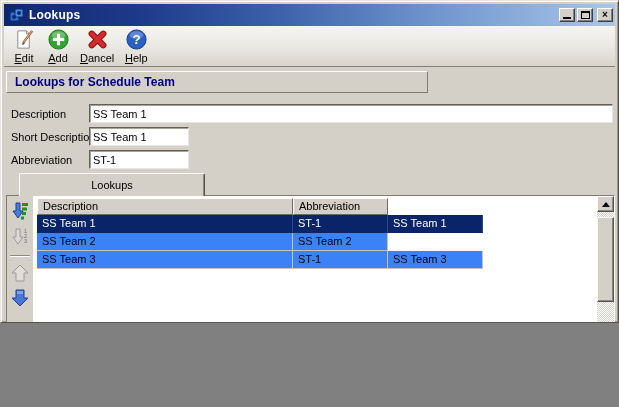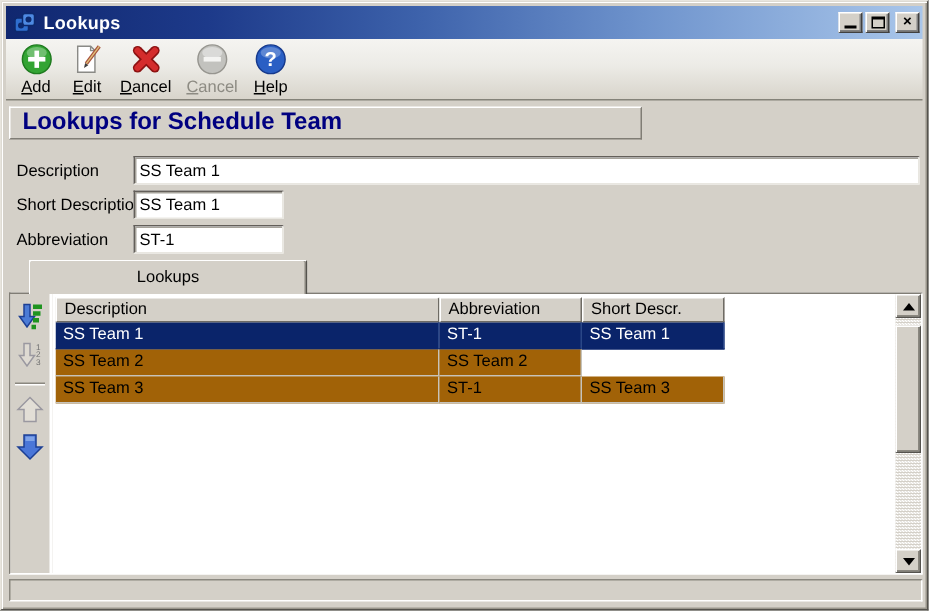--- a/index.html
+++ b/index.html
@@ -1,20 +1,20 @@
 <!DOCTYPE html>
 <html><head>
 <meta charset="utf-8">
 <style>
   * { box-sizing: border-box; margin: 0; padding: 0; }
   html,body { background:#808080; }
   body { font-family:"Liberation Sans", sans-serif; font-size:11px; color:#000; }
 
   .window {
-    position:relative; width:619px; height:407px; background:#d4d0c8;
+    position:relative; width:619px; height:323px; background:#d4d0c8;
     border:1px solid; border-color:#e8e5de #55534e #55534e #e8e5de;
     box-shadow: inset 1px 1px 0 #ffffff, inset -1px -1px 0 #9a968c;
     overflow:hidden;
   }
 
   
   .titlebar {
     position:absolute; left:3px; top:3px; right:3px; height:22px;
     background:linear-gradient(90deg,#10276f 0%,#1d3a8a 22%,#3d62ab 45%,#6f94cd 70%,#a9c6ea 100%);
     display:flex; align-items:center; padding:0 2px 0 4px;
@@ -49,21 +49,21 @@
   .tb-item .tb-label { margin-top:1px; white-space:nowrap; }
   .tb-item .key { text-decoration:underline; }
   .tb-item.disabled .tb-label { color:#8d8b83; }
 
   
   .band {
     position:absolute; left:5px; top:70px; width:422px; height:22px;
     background:#d4d0c8;
     border:1px solid; border-color:#fff #807d75 #807d75 #fff;
     display:flex; align-items:center; padding-left:8px;
-    color:#000080; font-weight:bold; font-size:16px;
+    color:#000080; font-weight:bold; font-size:12px;
   }
 
   .fld-label { position:absolute; left:10px; width:80px; height:14px; }
   .fld-input {
     position:absolute; left:88px; height:19px; background:#fff;
     border:1px solid; border-color:#635f5a #e9e7e1 #e9e7e1 #635f5a;
     box-shadow: inset 1px 1px 0 #a6a39b;
     font-family:inherit; font-size:11px; padding:0 3px; color:#000;
   }
 
@@ -95,21 +95,21 @@
   .grid-head { display:flex; margin-top:2px; }
   .hcell {
     height:17px; background:#d4d0c8; flex:0 0 auto;
     border:1px solid; border-color:#fff #6e6b64 #6e6b64 #fff;
     padding:1px 0 0 5px; font-size:11px; overflow:hidden; white-space:nowrap;
   }
   .grid-row { display:flex; height:18px; }
   .cell {
     flex:0 0 auto; height:18px; padding:2px 0 0 5px;
     border-right:1px solid #c6c3bb; border-bottom:1px solid #c6c3bb;
-    overflow:hidden; white-space:nowrap; background:#a16207;
+    overflow:hidden; white-space:nowrap; background:#3b82f6;
   }
   .c0 { width:256px; } .c1 { width:95px; } .c2 { width:95px; }
   .grid-row.selected .cell { background:#0a246a; color:#fff; border-right-color:#2a4787; border-bottom-color:#0a246a; }
 
   
   .vscroll { position:absolute; top:0; right:0; bottom:0; width:17px;
     background:repeating-conic-gradient(#ffffff 0% 25%, #d4d0c8 0% 50%) 0 0/2px 2px; }
   .sb-btn {
     position:absolute; left:0; width:17px; height:16px; background:#d4d0c8;
     border:1px solid; border-color:#fff #55534e #55534e #fff;
@@ -157,68 +157,58 @@
           <span>×</span>
         </span>
     </span>
   </div>
 
   <div class="toolbar">
 
     <button class="tb-item">
       <span class="tb-icon">
         <svg width="23" height="23" viewBox="0 0 24 24">
-          <circle cx="12" cy="12" r="10" fill="#33a433" stroke="#1e7a1e"></circle>
-          <ellipse cx="12" cy="7.5" rx="7" ry="4" fill="#ffffff" opacity="0.3"></ellipse>
-          <rect x="10.4" y="6" width="3.2" height="12" fill="#fff"></rect>
-          <rect x="6" y="10.4" width="12" height="3.2" fill="#fff"></rect>
-        </svg>
-      </span>
-      <span class="tb-label"><span class="key">A</span><span>dd</span></span>
-    </button>
-
-    <button class="tb-item">
-      <span class="tb-icon">
-        <svg width="23" height="23" viewBox="0 0 24 24">
           <polygon points="5,3 14,3 17,6 17,21 5,21" fill="#fff" stroke="#8a8a86"></polygon>
           <polyline points="14,3 14,6 17,6" fill="none" stroke="#8a8a86"></polyline>
           <line x1="20" y1="3" x2="11" y2="15" stroke="#a8523c" stroke-width="2.6"></line>
           <line x1="20" y1="3" x2="11" y2="15" stroke="#e0c27a" stroke-width="1"></line>
           <polygon points="10.2,14.6 12.4,16.2 9.4,18" fill="#3c3c3c"></polygon>
         </svg>
       </span>
       <span class="tb-label"><span class="key">E</span><span>dit</span></span>
+    </button>
+
+    <button class="tb-item">
+      <span class="tb-icon">
+        <svg width="23" height="23" viewBox="0 0 24 24">
+          <circle cx="12" cy="12" r="10" fill="#33a433" stroke="#1e7a1e"></circle>
+          <ellipse cx="12" cy="7.5" rx="7" ry="4" fill="#ffffff" opacity="0.3"></ellipse>
+          <rect x="10.4" y="6" width="3.2" height="12" fill="#fff"></rect>
+          <rect x="6" y="10.4" width="12" height="3.2" fill="#fff"></rect>
+        </svg>
+      </span>
+      <span class="tb-label"><span class="key">A</span><span>dd</span></span>
     </button>
 
     <button class="tb-item">
       <span class="tb-icon">
         <svg width="23" height="23" viewBox="0 0 24 24">
           <g stroke="#8c1212" stroke-width="6.6" stroke-linecap="round">
             <line x1="6" y1="6" x2="18" y2="18"></line>
               <line x1="18" y1="6" x2="6" y2="18"></line>
           </g>
           <g stroke="#d42c2c" stroke-width="4.4" stroke-linecap="round">
             <line x1="6" y1="6" x2="18" y2="18"></line>
               <line x1="18" y1="6" x2="6" y2="18"></line>
           </g>
         </svg>
       </span>
       <span class="tb-label"><span class="key">D</span><span>ancel</span></span>
     </button>
 
-    <button class="tb-item disabled">
-      <span class="tb-icon">
-        <svg width="23" height="23" viewBox="0 0 24 24">
-          <circle cx="12" cy="12" r="10" fill="#c2c2be" stroke="#96958f"></circle>
-          <ellipse cx="12" cy="7.5" rx="7" ry="4" fill="#ffffff" opacity="0.4"></ellipse>
-          <rect x="6" y="10.4" width="12" height="3.2" fill="#f4f4f2"></rect>
-        </svg>
-      </span>
-      <span class="tb-label"><span class="key">C</span><span>ancel</span></span>
-    </button>
 
 
 
     <button class="tb-item">
       <span class="tb-icon">
         <svg width="23" height="23" viewBox="0 0 24 24">
           <circle cx="12" cy="12" r="10" fill="#2a5fc4" stroke="#16398c"></circle>
           <ellipse cx="12" cy="7.5" rx="7" ry="4" fill="#ffffff" opacity="0.25"></ellipse>
           <text x="12" y="17" text-anchor="middle" font-family="Liberation Sans, sans-serif" font-size="14" font-weight="bold" fill="#fff">?</text>
         </svg>
@@ -283,21 +273,20 @@
             <polygon points="7,3 13,3 13,6 7,6" fill="#7fa3e8"></polygon>
           </svg>
         </span>
       </button>
     </div>
 
     <div class="grid-area">
       <div class="grid-head">
         <div class="hcell c0">Description</div>
         <div class="hcell c1">Abbreviation</div>
-        <div class="hcell c2">Short Descr.</div>
       </div>
 
       <div class="grid-row selected">
         <div class="cell c0">SS Team 1</div>
         <div class="cell c1">ST-1</div>
         <div class="cell c2">SS Team 1</div>
       </div>
       <div class="grid-row">
         <div class="cell c0">SS Team 2</div>
         <div class="cell c2">SS Team 2</div>

